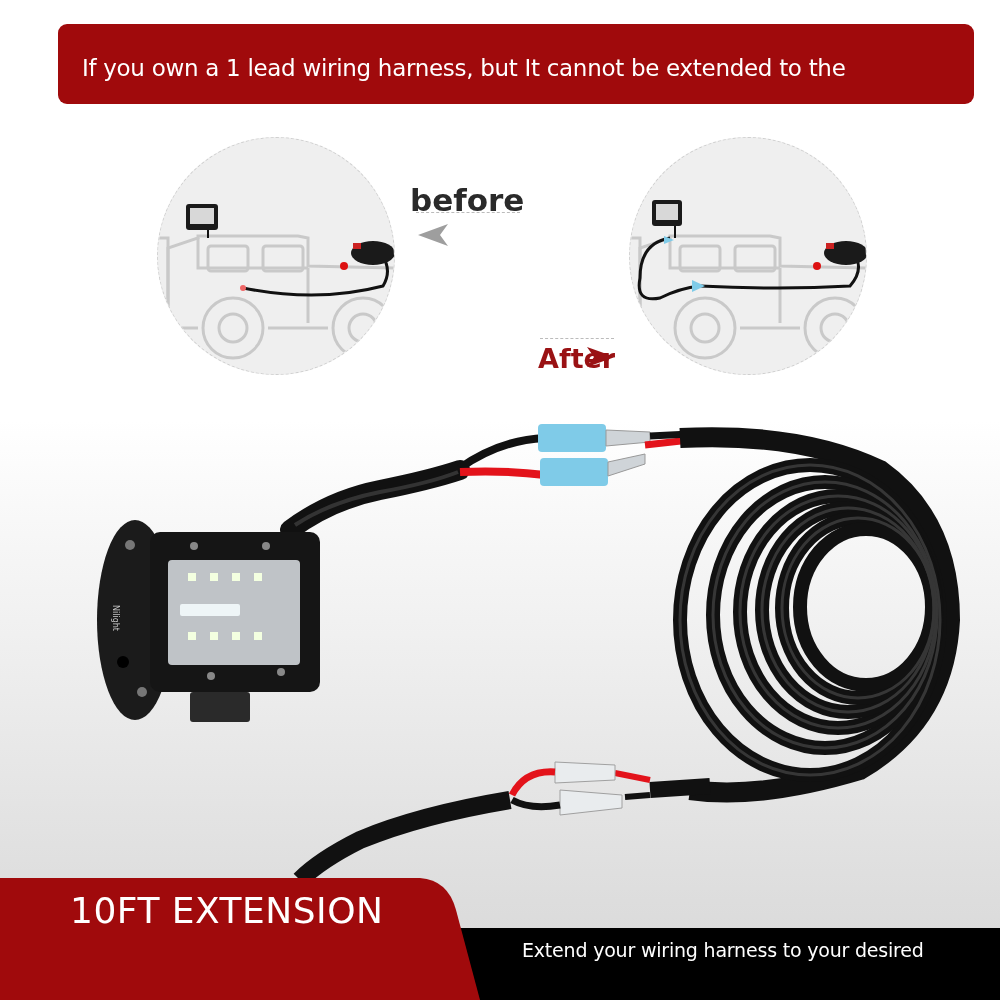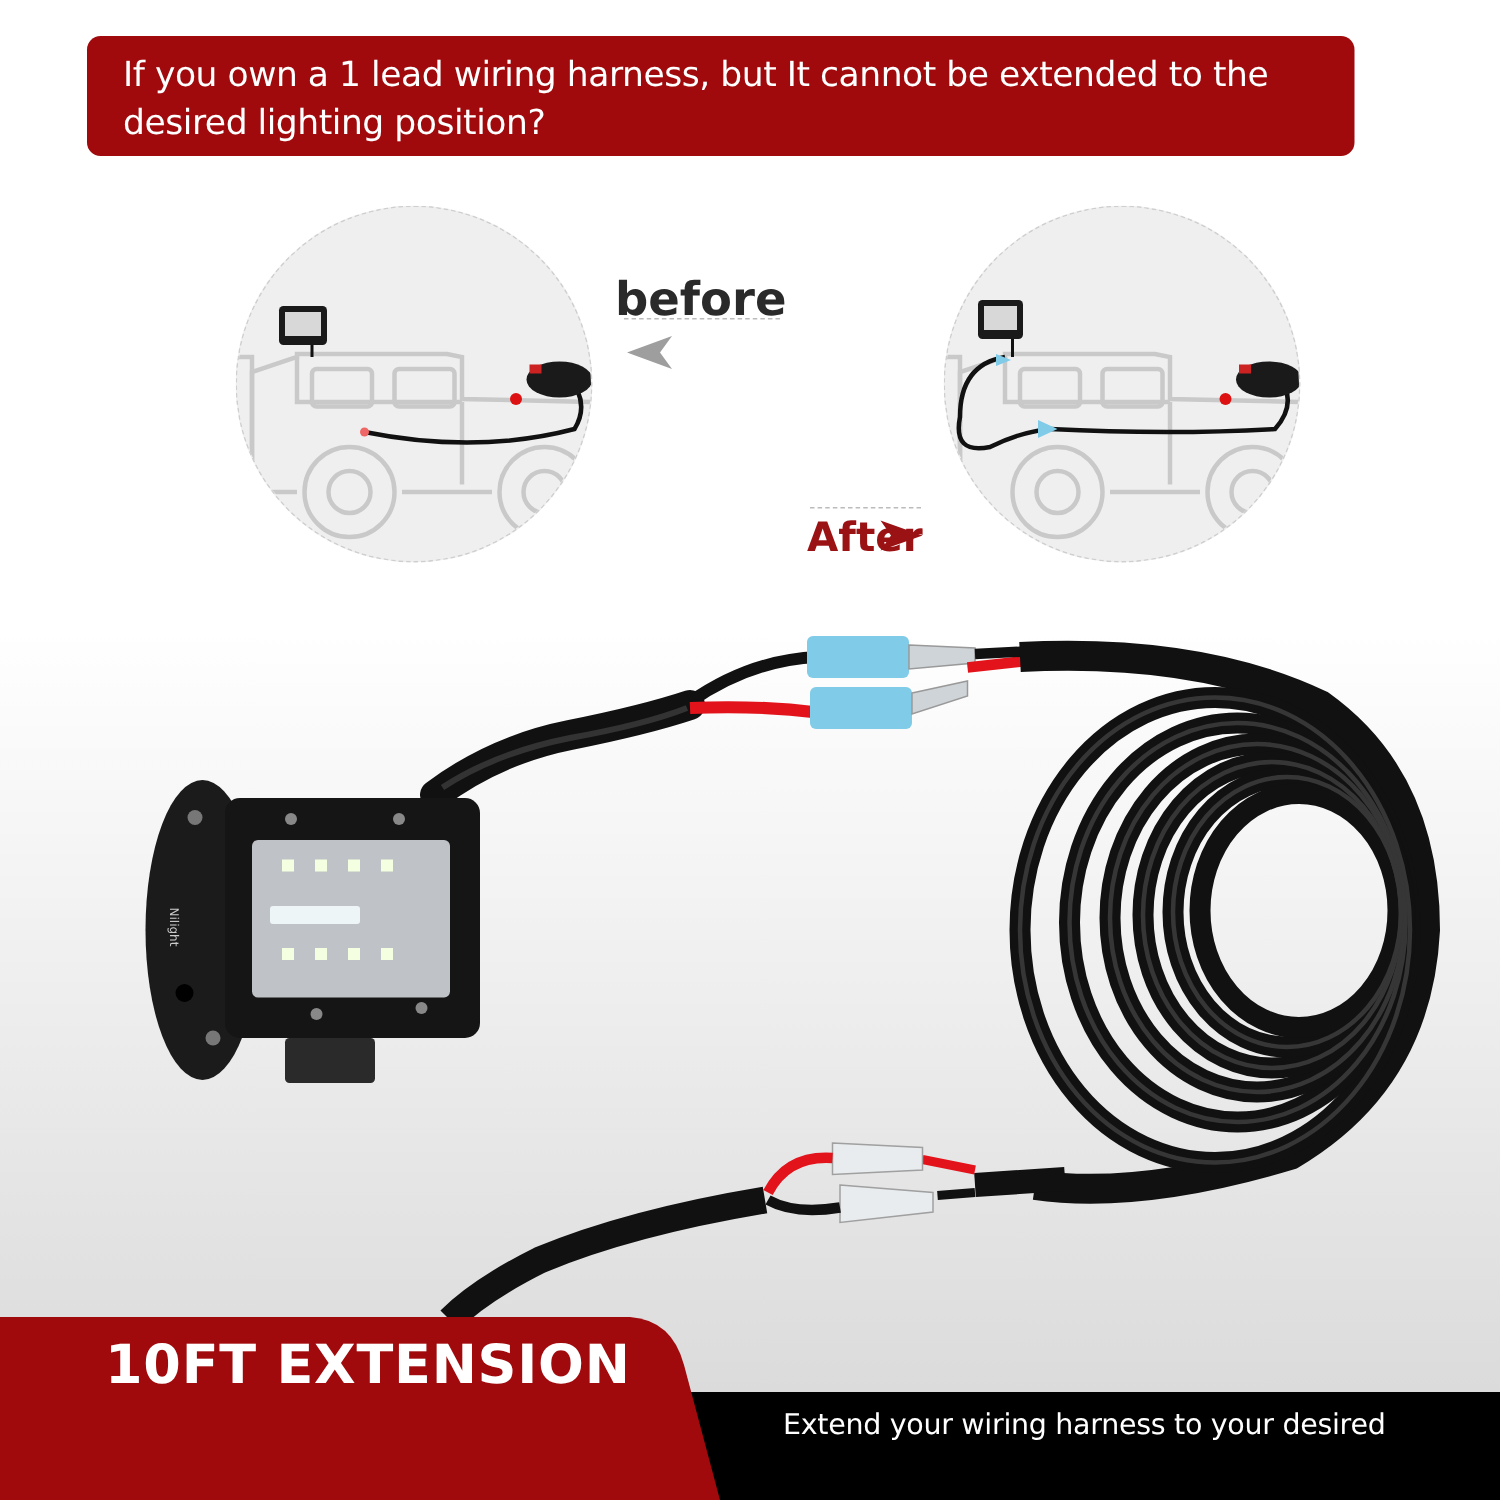--- a/index.html
+++ b/index.html
@@ -2,23 +2,23 @@
 <html><head>
 <meta charset="utf-8">
 <style>
   html, body { margin: 0; padding: 0; }
   body {
     width: 1000px; height: 1000px; overflow: hidden; position: relative;
     background: linear-gradient(to bottom, #ffffff 0%, #ffffff 42%, #f1f1f1 62%, #d6d6d6 100%);
     font-family: "DejaVu Sans", sans-serif;
   }
   .top-banner {
-    position: absolute; left: 58px; top: 24px; width: 845px; height: 80px;
+    position: absolute; left: 58px; top: 24px; width: 916px; height: 80px;
     background: #a00a0c; border-radius: 9px; box-sizing: border-box;
-    padding: 10px 24px; color: #fff;
+    padding: 28px 24px; color: #fff;
     font-family: "DejaVu Sans", sans-serif; font-size: 23px; line-height: 32px;
     letter-spacing: -0.3px;
   }
   .label-before {
     position: absolute; left: 410px; top: 182px;
     font-family: "DejaVu Sans", sans-serif; font-weight: bold; font-size: 31px;
     color: #2a2a2a;
   }
   .label-after {
     position: absolute; left: 538px; top: 295px;
@@ -35,35 +35,34 @@
   .circle svg { position: absolute; left: 0; top: 0; }
   .main-photo { position: absolute; left: 0; top: 390px; }
   .bottom-red {
     position: absolute; left: 0; top: 870px; width: 480px; height: 130px;
   }
   .bottom-black {
     position: absolute; left: 0; top: 928px; width: 1000px; height: 72px; background: #000;
   }
   .bottom-title {
     position: absolute; left: 70px; top: 886px; color: #fff;
-    font-family: "DejaVu Sans", sans-serif; font-weight: bold; font-size: 36px;
+    font-family: "DejaVu Sans", sans-serif; font-weight: normal; font-size: 36px;
     line-height: 50px; letter-spacing: 0.5px;
   }
   .bottom-desc {
     position: absolute; left: 522px; top: 938px; color: #fff; width: 470px;
     font-family: "DejaVu Sans", sans-serif; font-size: 19px; line-height: 25px;
     letter-spacing: -0.2px;
   }
 </style>
 </head>
 <body>
 
 <div class="top-banner">
   <div>If you own a 1 lead wiring harness, but It cannot be extended to the</div>
-  <div>desired lighting position?</div>
 </div>
 
 <div class="circle" style="left:157px; top:137px;">
   <svg width="236" height="236" viewBox="0 0 236 236">
     <g fill="none" stroke="#c9c9c9" stroke-width="3">
       <path d="M10 190 L10 110 L40 100 L40 98 L140 98 L150 100 L150 128 L236 130"></path>
       <path d="M40 100 L40 130 L150 130"></path>
       <rect x="50" y="108" width="40" height="25" rx="3"></rect>
       <rect x="105" y="108" width="40" height="25" rx="3"></rect>
       <path d="M10 190 L40 190"></path>

